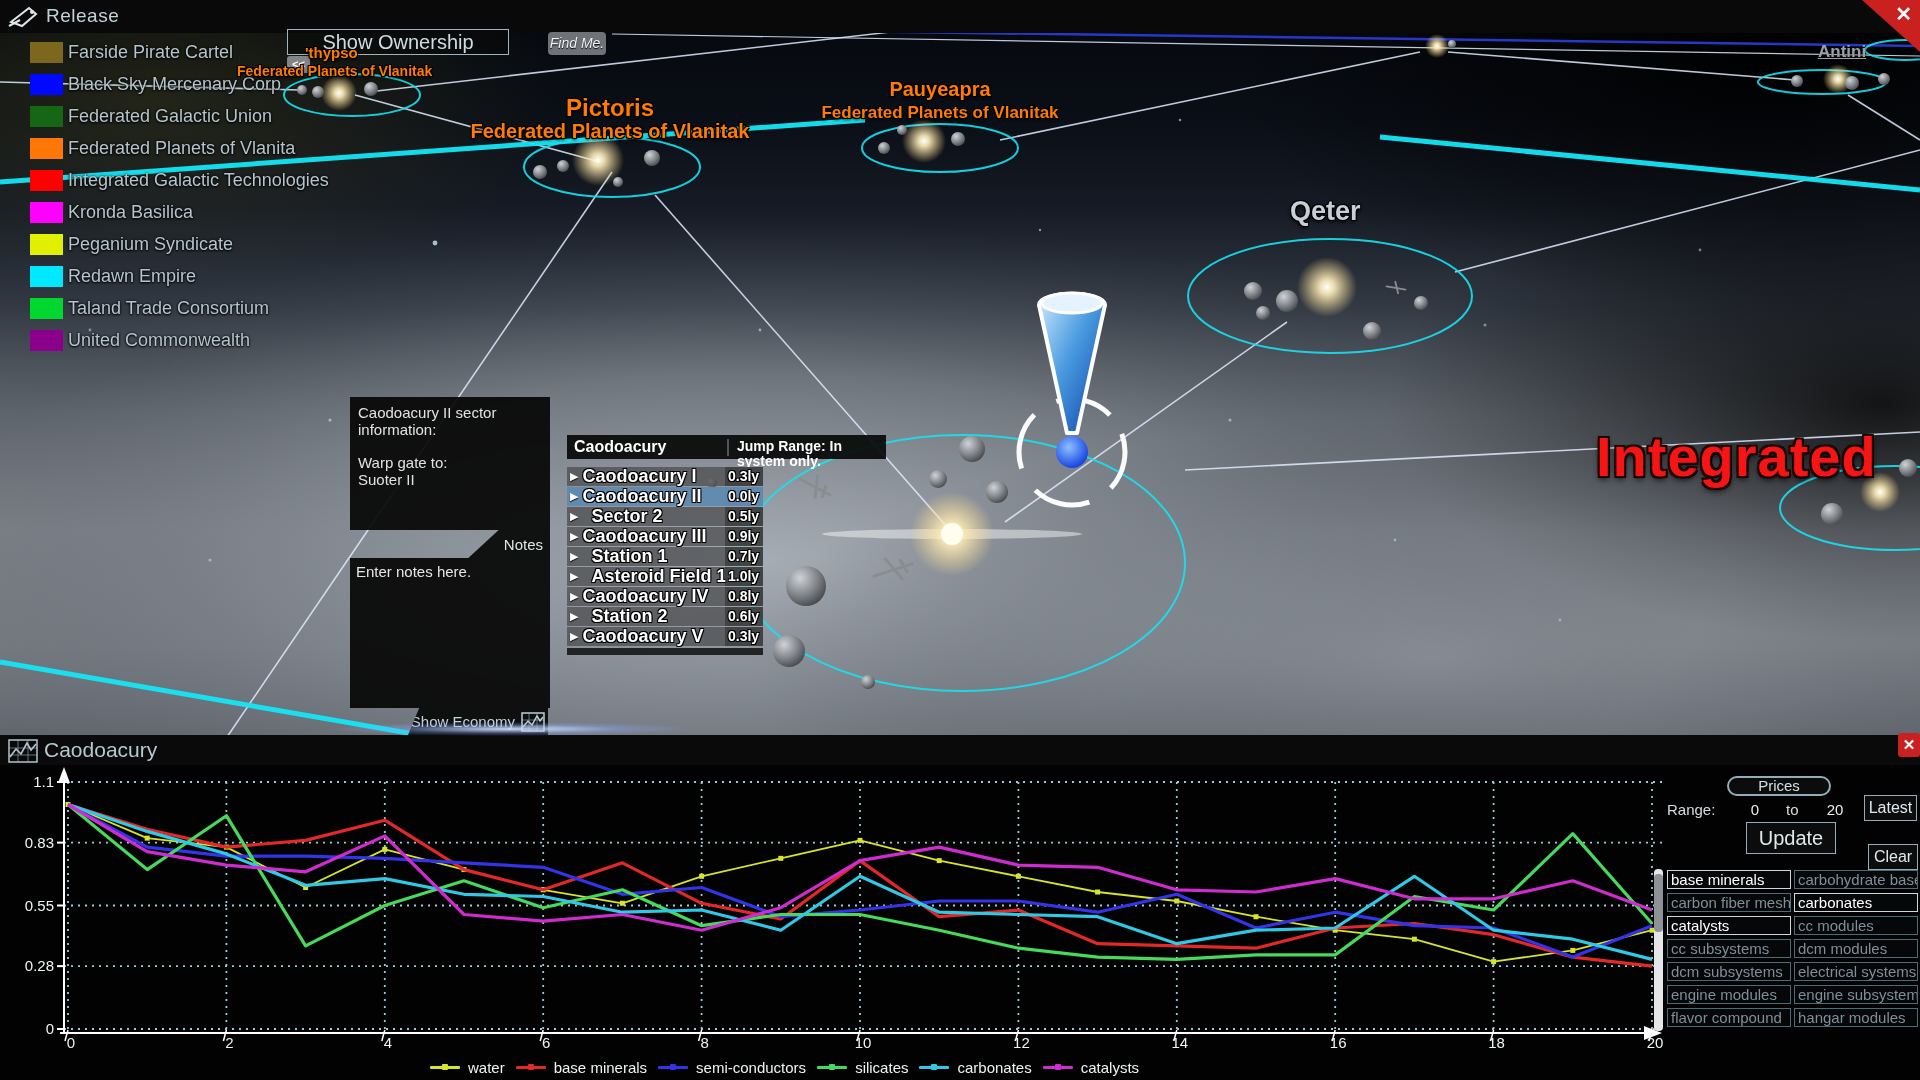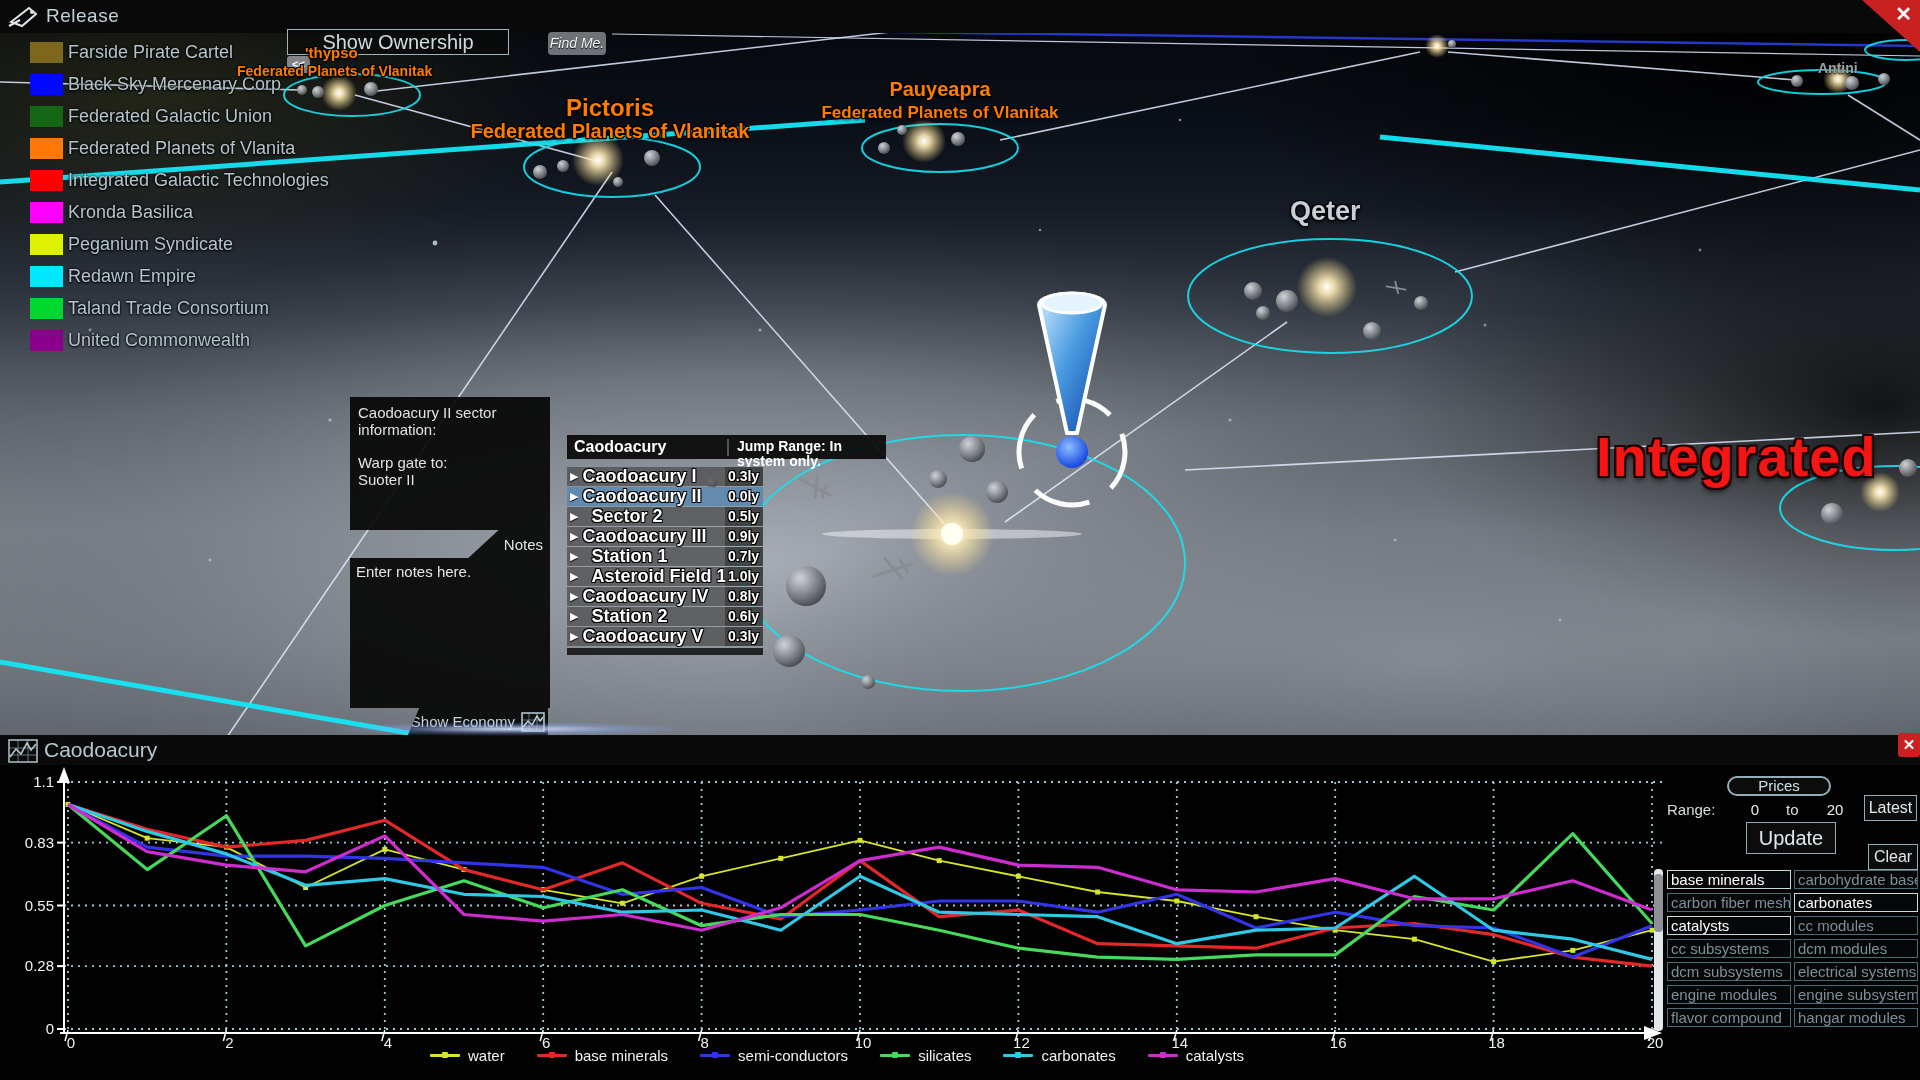--- a/index.html
+++ b/index.html
@@ -42,22 +42,22 @@
     text-shadow:-1px -1px 0 #000,1px -1px 0 #000,-1px 1px 0 #000,1px 1px 0 #000,0 2px 3px rgba(0,0,0,.9); }
   .centered { text-align:center; }
   #lbl-thypso { left:305px; top:44px; font-size:15px; }
   #lbl-thypso-sub { left:237px; top:63px; font-size:14px; }
   #lbl-pictoris { left:460px; top:94px; width:300px; font-size:24px; }
   #lbl-pictoris-sub { left:440px; top:120px; width:340px; font-size:20px; }
   #lbl-pauyeapra { left:790px; top:78px; width:300px; font-size:20px; }
   #lbl-pauyeapra-sub { left:760px; top:103px; width:360px; font-size:17px; }
   #lbl-qeter { position:absolute; left:1290px; top:196px; font-size:27px; font-weight:bold; color:#c9ced6;
     text-shadow:-1px -1px 0 #000,1px -1px 0 #000,-1px 1px 0 #000,1px 1px 0 #000,0 2px 4px #000; }
-  #lbl-antini { position:absolute; left:1818px; top:60px; font-size:14px; font-weight:bold; color:#9aa1a8;
-    text-shadow:0 1px 2px #000; }
+  #lbl-antini { position:absolute; left:1818px; top:42px; font-size:17px; font-weight:bold; color:#9aa1a8;
+    text-shadow:0 1px 2px #000;text-decoration:underline; }
   #lbl-integrated { position:absolute; left:1596px; top:424px; font-size:56px; font-weight:bold; color:#f61515;
     letter-spacing:1px; white-space:nowrap;
     text-shadow:-2px -2px 0 #1a0000,2px -2px 0 #1a0000,-2px 2px 0 #1a0000,2px 2px 0 #1a0000,0 3px 6px rgba(0,0,0,.9); }
 
   
   #window-close { position:absolute; left:1862px; top:0; width:58px; height:52px; background:#c92020;
     clip-path:polygon(100% 0,100% 100%,0 0); }
   #window-close span { position:absolute; right:8px; top:2px; color:#fff; font-size:20px; font-weight:bold; }
 
   
@@ -101,21 +101,21 @@
   
   #economy-panel { position:absolute; left:0; top:735px; width:1920px; height:345px; background:#020202; z-index:30; }
   #econ-titlebar { position:absolute; left:0; top:0; width:1920px; height:30px; background:#0a0a0a; }
   #econ-icon { position:absolute; left:8px; top:4px; }
   #econ-title { position:absolute; left:44px; top:3px; font-size:21px; color:#b6c9d2; }
   #econ-close { position:absolute; left:1898px; top:-2px; width:22px; height:24px; background:#c92020; border-radius:3px;
     color:#fff; font-size:15px; font-weight:bold; text-align:center; line-height:24px; }
 
   #chart-svg { position:absolute; left:0; top:30px; }
 
-  #chart-legend { position:absolute; left:430px; top:312px; display:flex; gap:32px; align-items:flex-end; }
+  #chart-legend { position:absolute; left:430px; top:324px; display:flex; gap:11px; align-items:flex-end; }
   .cl-item { display:flex; align-items:center; gap:8px; }
   .cl-swatch { width:30px; height:3px; position:relative; border-radius:1px; }
   .cl-swatch::after { content:''; position:absolute; left:12px; top:-2px; width:6px; height:6px; background:inherit; border-radius:1px; }
   .cl-label { font-size:15px; color:#eef3f5; }
 
   
   .ctl-btn { position:absolute; background:#0c0c0c; border:1px solid #93adb8; color:#dfe9ed; text-align:center; }
   #prices-btn { left:1727px; top:41px; width:104px; height:20px; border-width:2px; border-radius:11px;
     font-size:15px; line-height:16px; color:#cfe0e6; }
   #range-label { position:absolute; left:1667px; top:66px; font-size:15px; color:#d8dde0; }

